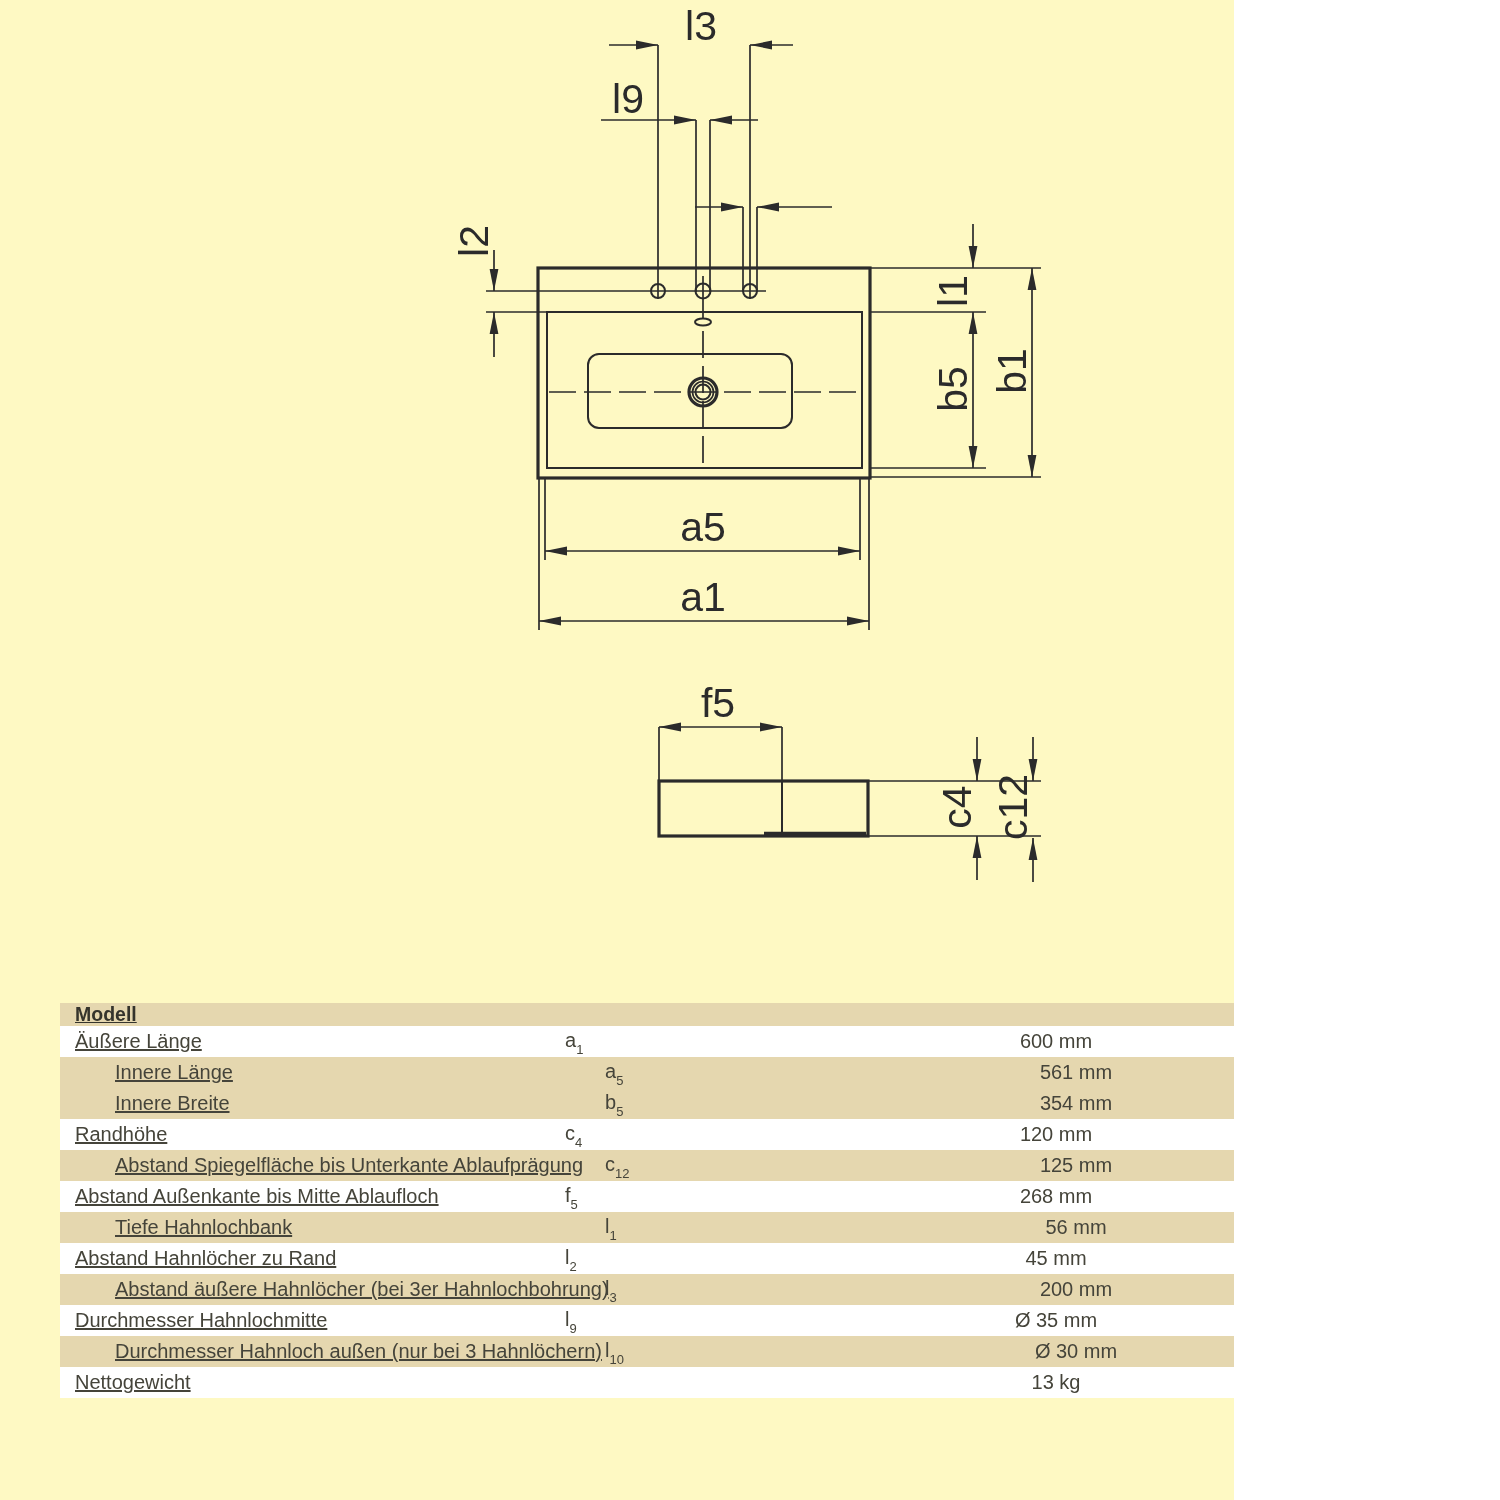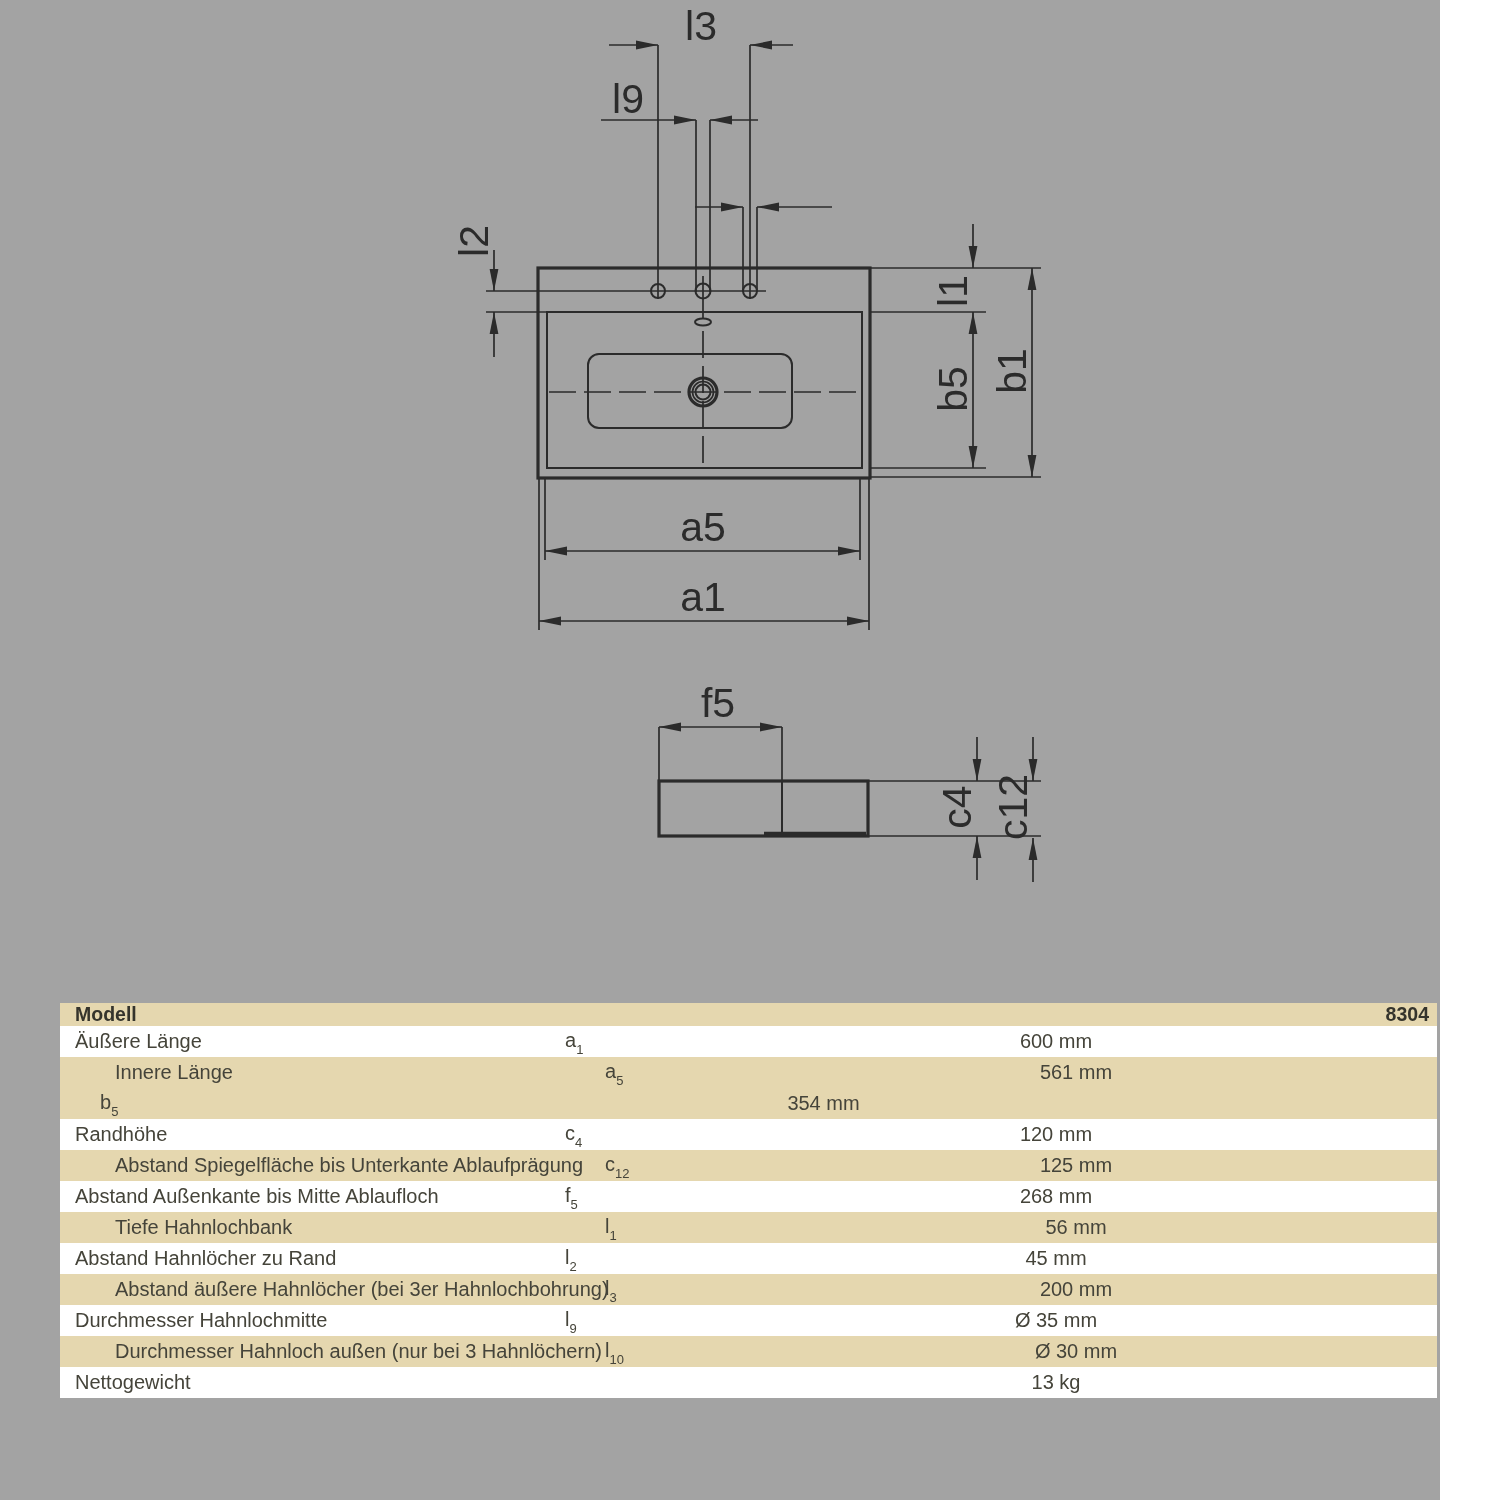--- a/index.html
+++ b/index.html
@@ -1,36 +1,36 @@
 <!DOCTYPE html>
 <html><head>
 <meta charset="utf-8">
 <style>
   html,body{margin:0;padding:0;background:#ffffff;}
-  .page{position:relative;width:1440px;height:1500px;background:#a3a3a3;overflow:hidden;
+  .page{position:relative;width:1234px;height:1500px;background:#fef9c3;overflow:hidden;
         font-family:"Liberation Sans", sans-serif;}
   
   .drawing{position:absolute;left:0;top:0;}
   .ln    {stroke:#2b2b2b;stroke-width:1.7;fill:none;}
   .med   {stroke:#2b2b2b;stroke-width:2;fill:none;}
   .thick {stroke:#2b2b2b;stroke-width:3.2;fill:none;}
   .xthick{stroke:#2b2b2b;stroke-width:4.4;fill:none;}
   .dash  {stroke:#2b2b2b;stroke-width:1.7;fill:none;stroke-dasharray:27 8;}
   .arr   {fill:#2b2b2b;stroke:none;}
   .dimlbl{font-family:"Liberation Sans", sans-serif;font-size:41px;fill:#2b2b2b;}
   
   .spec-table{position:absolute;left:60px;top:1003px;width:1377px;color:#45443a;}
   .thead{display:flex;align-items:center;height:23px;background:#e5d7af;
          font-size:19.5px;font-weight:bold;color:#35342c;}
   .thead .c-label{padding-left:15px;flex:1;}
   .thead .c-val{padding-right:8px;text-align:right;}
   .trow{display:flex;align-items:center;height:31px;font-size:20px;}
   .trow.beige{background:#e5d7af;padding-left:40px;}
   .trow.white{background:#ffffff;}
-  .c-label{padding-left:15px;width:490px;flex:none;white-space:nowrap;}
+  .c-label{padding-left:15px;width:490px;flex:none;white-space:nowrap;text-decoration:underline;}
   .c-sym{width:120px;flex:none;white-space:nowrap;}
   .c-sym sub{font-size:13px;position:relative;bottom:-2px;}
   .c-val{flex:1;text-align:center;padding-right:10px;white-space:nowrap;}
 </style>
 </head>
 <body>
 
 <div class="page">
 
   <svg class="drawing" width="1500" height="980" viewBox="0 0 1500 980">
@@ -185,20 +185,21 @@
           <span class="c-label">Äußere Länge</span>
           <span class="c-sym"><span>a</span><sub>1</sub></span>
           <span class="c-val">600 mm</span>
         </div>
         <div class="trow beige">
           <span class="c-label">Innere Länge</span>
           <span class="c-sym"><span>a</span><sub>5</sub></span>
           <span class="c-val">561 mm</span>
         </div>
         <div class="trow beige">
+          <span class="c-label">Innere Breite</span>
           <span class="c-sym"><span>b</span><sub>5</sub></span>
           <span class="c-val">354 mm</span>
         </div>
         <div class="trow white">
           <span class="c-label">Randhöhe</span>
           <span class="c-sym"><span>c</span><sub>4</sub></span>
           <span class="c-val">120 mm</span>
         </div>
         <div class="trow beige">
           <span class="c-label">Abstand Spiegelfläche bis Unterkante Ablaufprägung</span>

